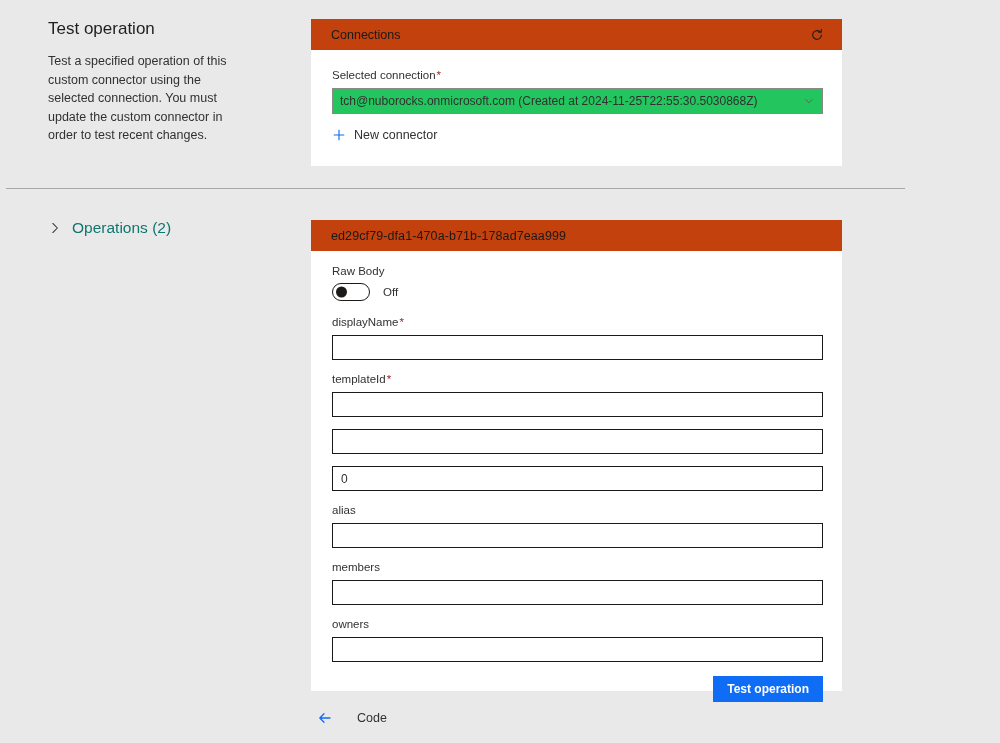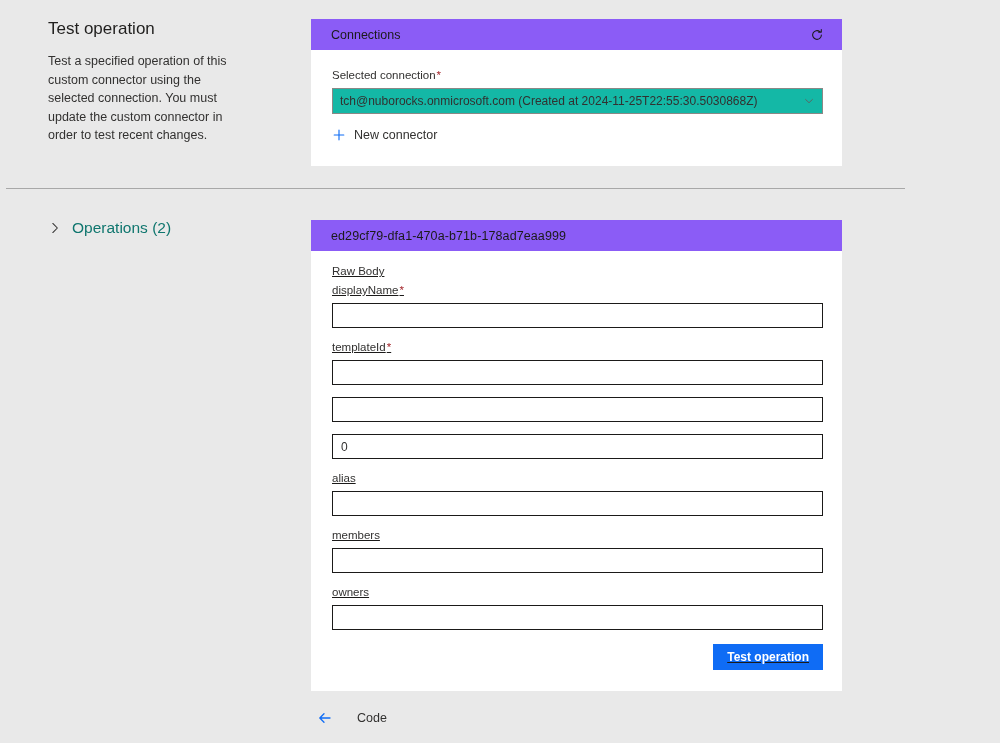--- a/index.html
+++ b/index.html
@@ -42,21 +42,21 @@
     line-height: 18.5px;
     color: #323130;
     margin: 0;
   }
 
   .panel {
     position: absolute;
     background: #ffffff;
   }
   .panel-header {
-    background: #8b5cf6;
+    background: #c2410c;
     height: 31px;
     display: flex;
     align-items: center;
     padding: 0 14px 0 20px;
   }
   .panel-header-title {
     font-size: 12.5px;
     color: #1b1a19;
     flex: 1;
   }
@@ -94,21 +94,21 @@
   .req-star {
     color: #a4262c;
     font-size: 11.5px;
     padding-left: 1px;
   }
 
   .combo {
     position: relative;
     height: 26px;
     border: 1px solid #8a8886;
-    background: #14b8a6;
+    background: #22c55e;
     display: flex;
     align-items: center;
     padding: 0 28px 0 7px;
     font-size: 12px;
     color: #323130;
     cursor: pointer;
     white-space: nowrap;
     overflow: hidden;
   }
   .combo .chev {
@@ -169,21 +169,20 @@
   }
 
   .panel-operation {
     left: 311px;
     top: 220px;
     width: 531px;
     height: 471px;
   }
   .op-body {
     padding: 14px 19px 16px 21px;
-    text-decoration: underline;
   }
 
   .toggle-label {
     font-size: 11.5px;
     color: #323130;
     margin-bottom: 6px;
     display: block;
   }
   .toggle-row {
     display: flex;
@@ -322,20 +321,26 @@
   <span class="ops-title">Operations (2)</span>
 </div>
 
 <div class="panel panel-operation">
   <div class="panel-header">
     <span class="panel-header-title mono-guid">ed29cf79-dfa1-470a-b71b-178ad7eaa999</span>
   </div>
   <div class="op-body">
 
     <label class="toggle-label">Raw Body</label>
+    <div class="toggle-row">
+      <div class="toggle">
+        <span class="knob"></span>
+      </div>
+      <span class="toggle-state">Off</span>
+    </div>
 
     <div class="form-field">
       <label class="field-label">
         <span>displayName</span><span class="req-star">*</span>
       </label>
       <input class="text-input" type="text" value="" style="">
     </div>
 
     <div class="form-field">
       <label class="field-label">

